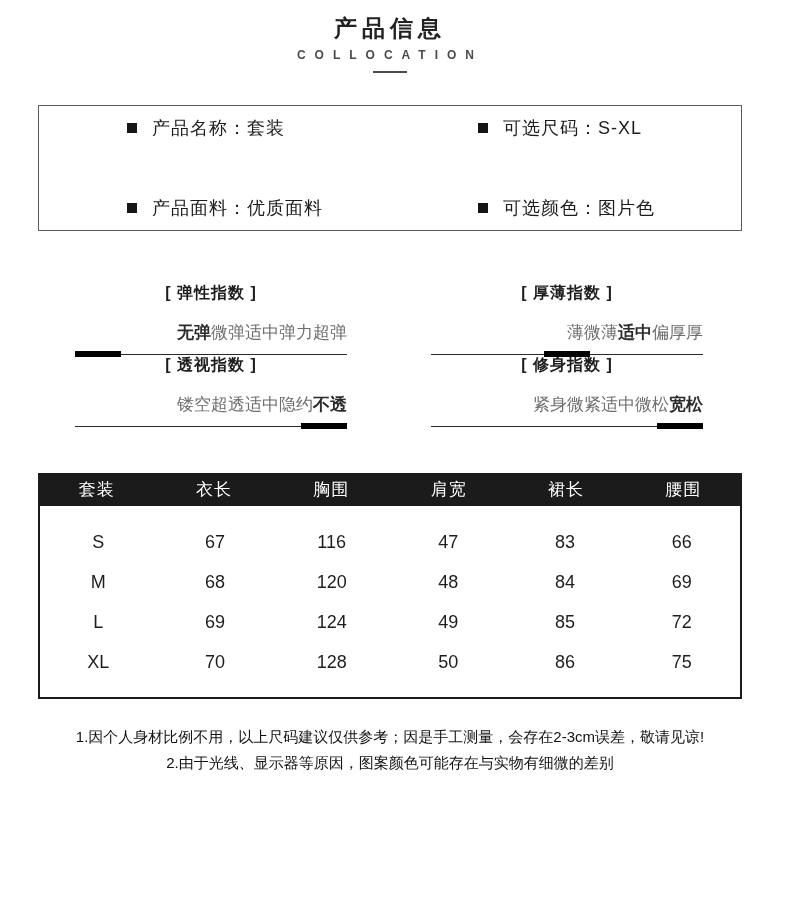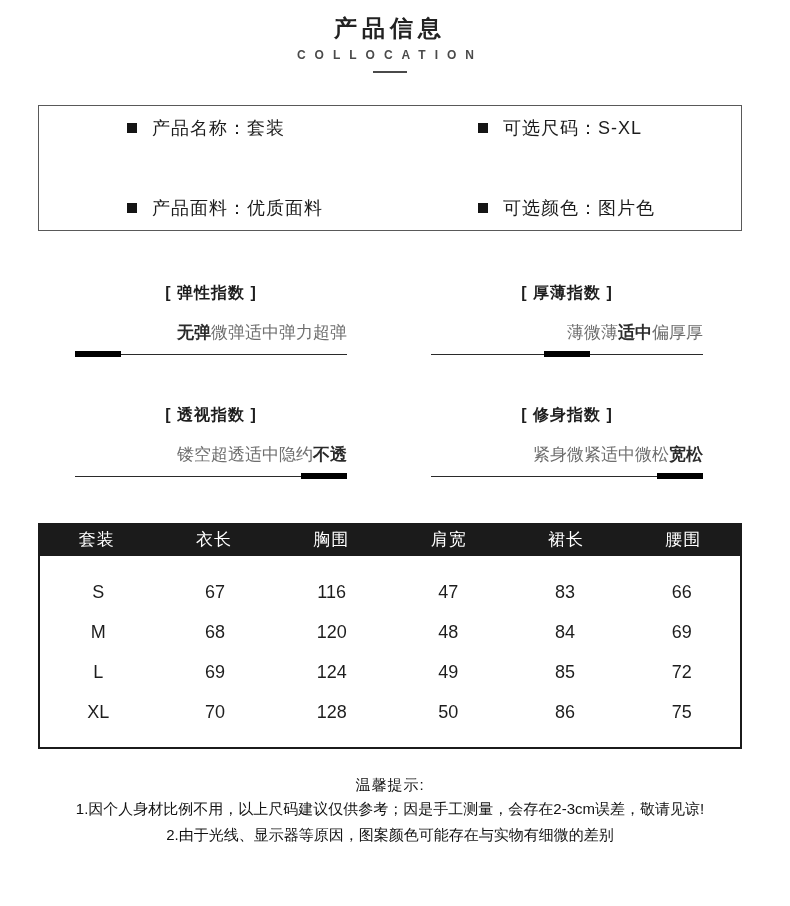--- a/index.html
+++ b/index.html
@@ -19,21 +19,21 @@
   .hdr-sub{font-size:12px;letter-spacing:9px;color:#4a4a4a;margin-top:6px;line-height:14px;font-weight:bold;}
   .hdr-line{width:34px;height:2px;background:#4a4a4a;margin:9px auto 0;}
 
   
   .info-box{margin:32px 38px 0;border:1px solid var(--border);height:126px;display:flex;}
   .info-col{width:50%;display:flex;flex-direction:column;justify-content:space-evenly;padding-left:88px;gap:45px;}
   .info-item{display:flex;align-items:center;font-size:18px;color:#1c1c1c;letter-spacing:1px;}
   .bullet{width:10px;height:10px;background:#151515;margin-right:15px;flex:0 0 auto;}
 
   
-  .index-grid{margin-top:52px;display:grid;grid-template-columns:395px 395px;row-gap:50px;}
+  .index-grid{margin-top:52px;display:grid;grid-template-columns:395px 395px;}
   .scale{width:272px;}
   .col-left .scale{margin-left:75px;}
   .col-right .scale{margin-left:36px;}
   .scale-title{text-align:center;font-size:16px;font-weight:bold;color:#1d1d1d;letter-spacing:1px;line-height:20px;}
   .scale-labels{display:flex;justify-content:flex-end;margin-top:20px;font-size:17px;color:var(--muted);line-height:20px;}
   .scale-label.selected{color:#2b2b2b;font-weight:bold;}
   .scale-line{margin-top:11px;height:1px;background:#2a2a2a;position:relative;}
   .marker{position:absolute;top:-3px;width:46px;height:6px;background:#000;}
 
   
@@ -184,18 +184,17 @@
         <span>70</span>
         <span>128</span>
         <span>50</span>
         <span>86</span>
         <span>75</span>
       </div>
     </div>
   </section>
 
   <footer class="tips">
-    <div class="tips-title">温馨提示:</div>
     <div class="tips-line">1.因个人身材比例不用，以上尺码建议仅供参考；因是手工测量，会存在2-3cm误差，敬请见谅!</div>
     <div class="tips-line">2.由于光线、显示器等原因，图案颜色可能存在与实物有细微的差别</div>
   </footer>
 
 </div>
 
 </body></html>

